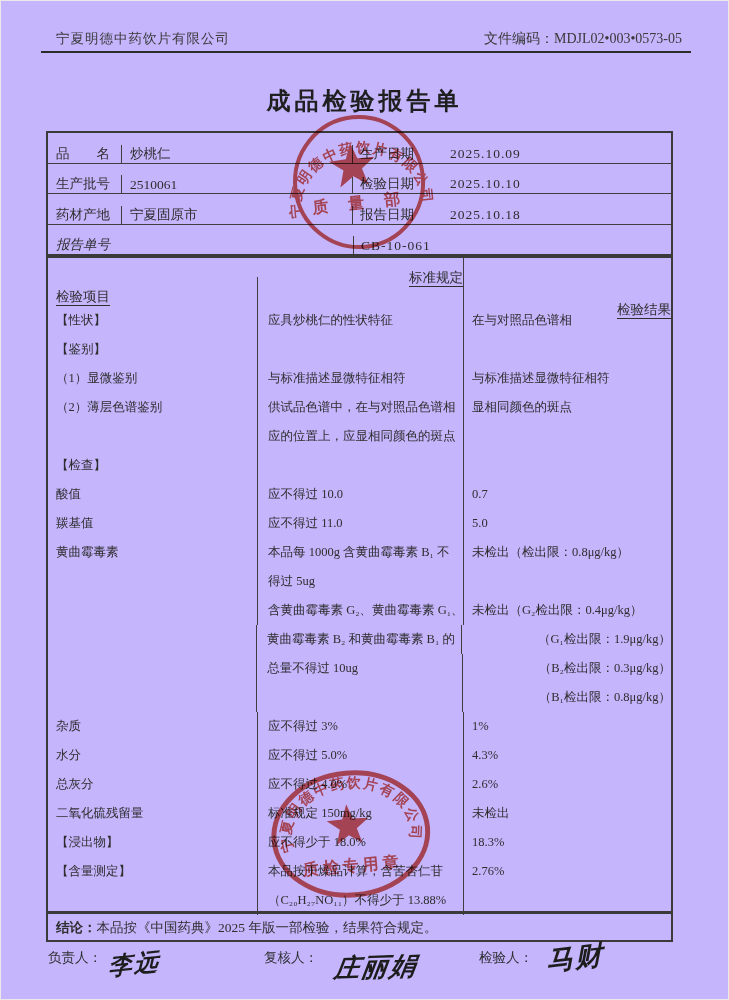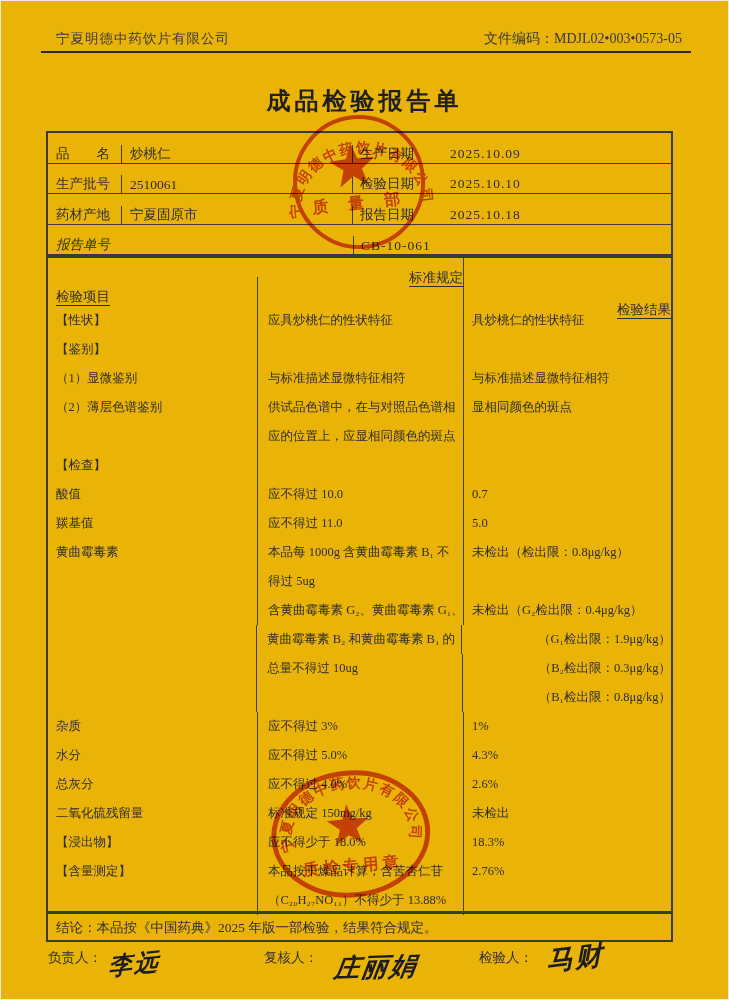--- a/index.html
+++ b/index.html
@@ -1,18 +1,18 @@
 <!DOCTYPE html>
 <html><head>
 <meta charset="utf-8">
 <style>
   * { margin:0; padding:0; box-sizing:border-box; }
   html,body { background:#ffffff; }
   .page {
-    position:relative; width:729px; height:1000px; background:#eab308;
+    position:relative; width:729px; height:1000px; background:#c4b5fd;
     font-family:"Liberation Serif","DejaVu Serif",serif; color:#2e2e2e;
     overflow:hidden; border:1px solid #e9e9e9;
   }
   
   .company { position:absolute; left:55px; top:29px; font-size:13.5px; letter-spacing:1px; color:#3a3a3a; }
   .doc-code { position:absolute; right:46px; top:29px; font-size:14px; color:#3a3a3a; }
   .header-rule { position:absolute; left:40px; top:50px; width:650px; height:2px; background:#2c2c2c; }
   
   .title { position:absolute; left:0; top:84px; width:100%; text-align:center;
            font-size:24px; font-weight:bold; letter-spacing:4px; color:#1f1f1f; }
@@ -39,21 +39,21 @@
   .hc u { text-decoration:underline; text-underline-offset:4px; }
   .t-row { height:29px; display:flex; }
   .t-cell { font-size:12.5px; line-height:29px; white-space:nowrap; overflow:visible; }
   .c-item { width:210px; border-right:1px solid #3f3f3f; padding-left:8px; }
   .c-std  { width:206px; border-right:1px solid #3f3f3f; padding-left:10px; }
   .c-res  { flex:1; padding-left:8px; }
   .c-res.indent { padding-left:76px; }
   
   .conclusion { position:absolute; left:45px; top:911px; width:627px; height:30px;
                 border:2px solid #3a3a3a; line-height:27px; font-size:13.5px; padding-left:8px; }
-  .conclusion b { font-weight:normal; }
+  .conclusion b { font-weight:bold; }
   
   .sig-row { position:absolute; left:45px; top:945px; width:627px; height:50px; font-size:13.5px; }
   .sig-label { position:absolute; top:3px; }
   .lab-resp { left:2px; } .lab-rev { left:218px; } .lab-insp { left:433px; }
   .sig-name { position:absolute; font-size:24px; font-style:italic; color:#1d1d1d;
               font-weight:600; transform:rotate(-6deg) skewX(-6deg); letter-spacing:2px; }
   .sig-resp { left:62px; top:2px; }
   .sig-rev  { left:288px; top:4px; transform:rotate(-2deg) skewX(-10deg); font-size:26px; }
   .sig-insp { left:500px; top:-6px; transform:rotate(-7deg) skewX(-4deg); font-size:27px; }
   
@@ -107,21 +107,21 @@
   <div class="main-table">
     <div class="mt-head">
       <div class="hc hc-item"><u>检验项目</u></div>
       <div class="hc hc-std"><u>标准规定</u></div>
       <div class="hc hc-res"><u>检验结果</u></div>
     </div>
     <div id="rows-container">
         <div class="t-row">
           <div class="t-cell c-item">【性状】</div>
           <div class="t-cell c-std">应具炒桃仁的性状特征</div>
-          <div class="t-cell c-res">具炒桃仁的性状特征</div>
+          <div class="t-cell c-res">在与对照品色谱相</div>
         </div>
         <div class="t-row">
           <div class="t-cell c-item">【鉴别】</div>
           <div class="t-cell c-std"></div>
           <div class="t-cell c-res"></div>
         </div>
         <div class="t-row">
           <div class="t-cell c-item">（1）显微鉴别</div>
           <div class="t-cell c-std">与标准描述显微特征相符</div>
           <div class="t-cell c-res">与标准描述显微特征相符</div>

